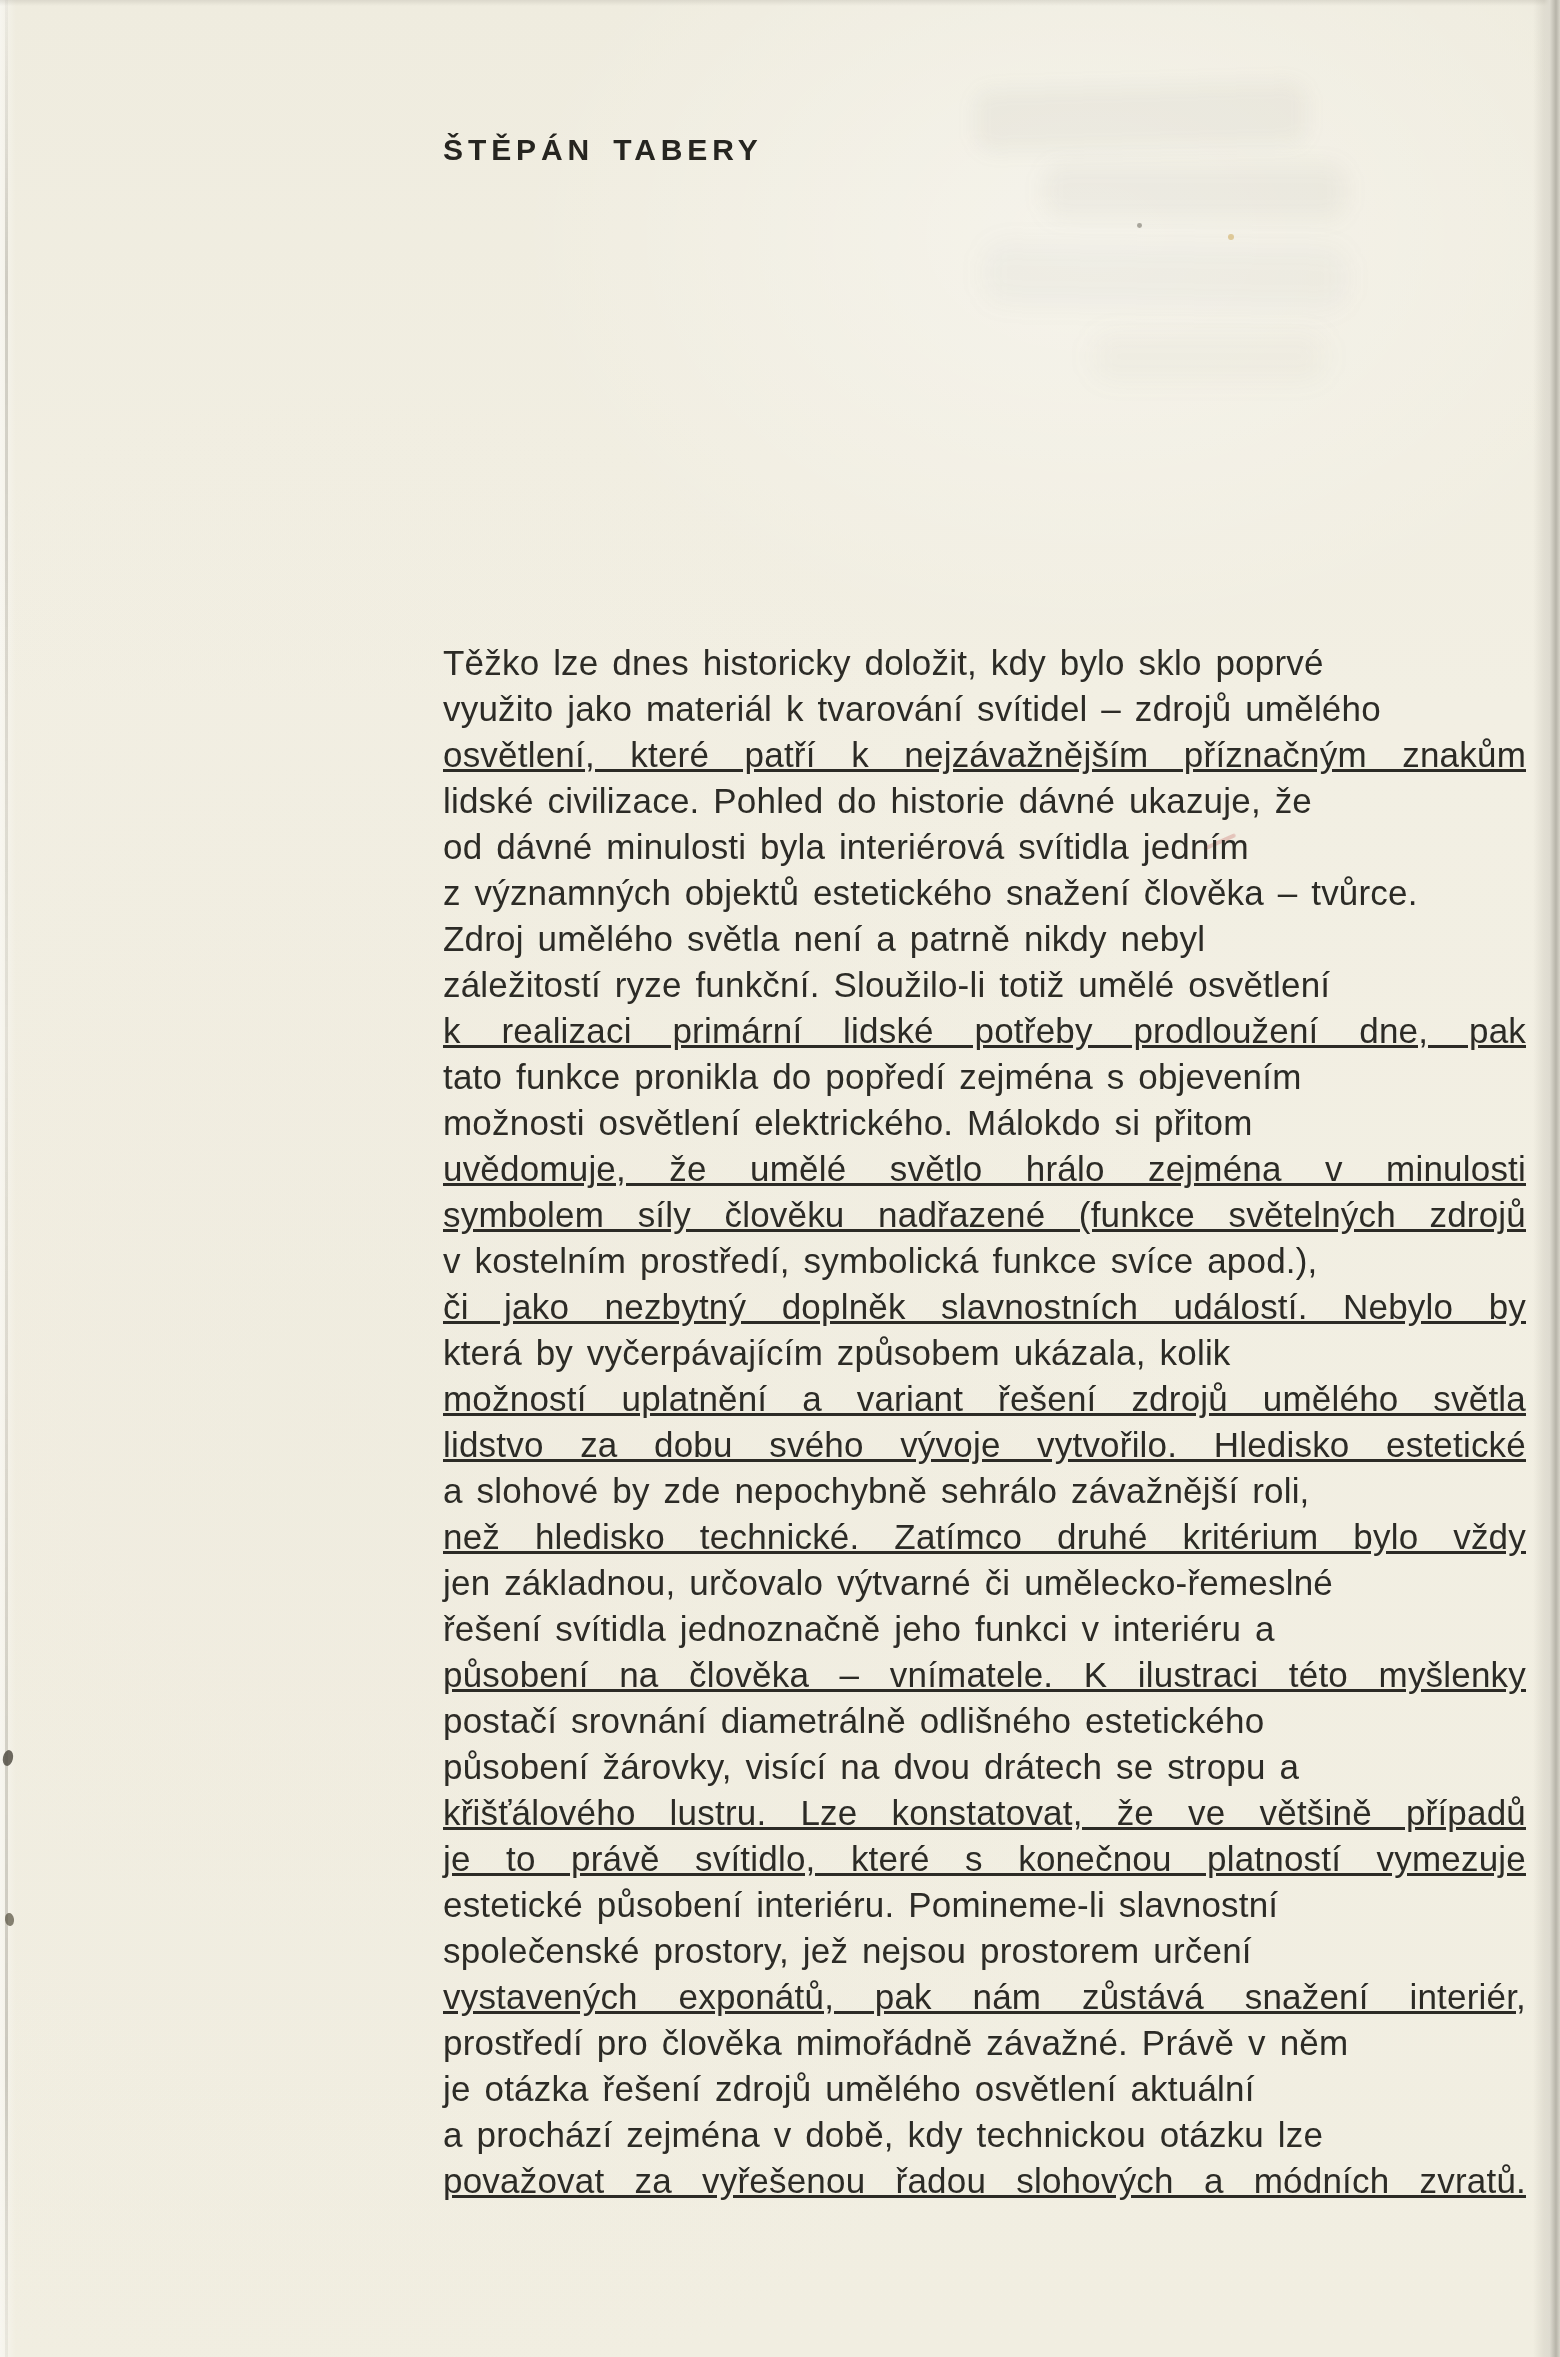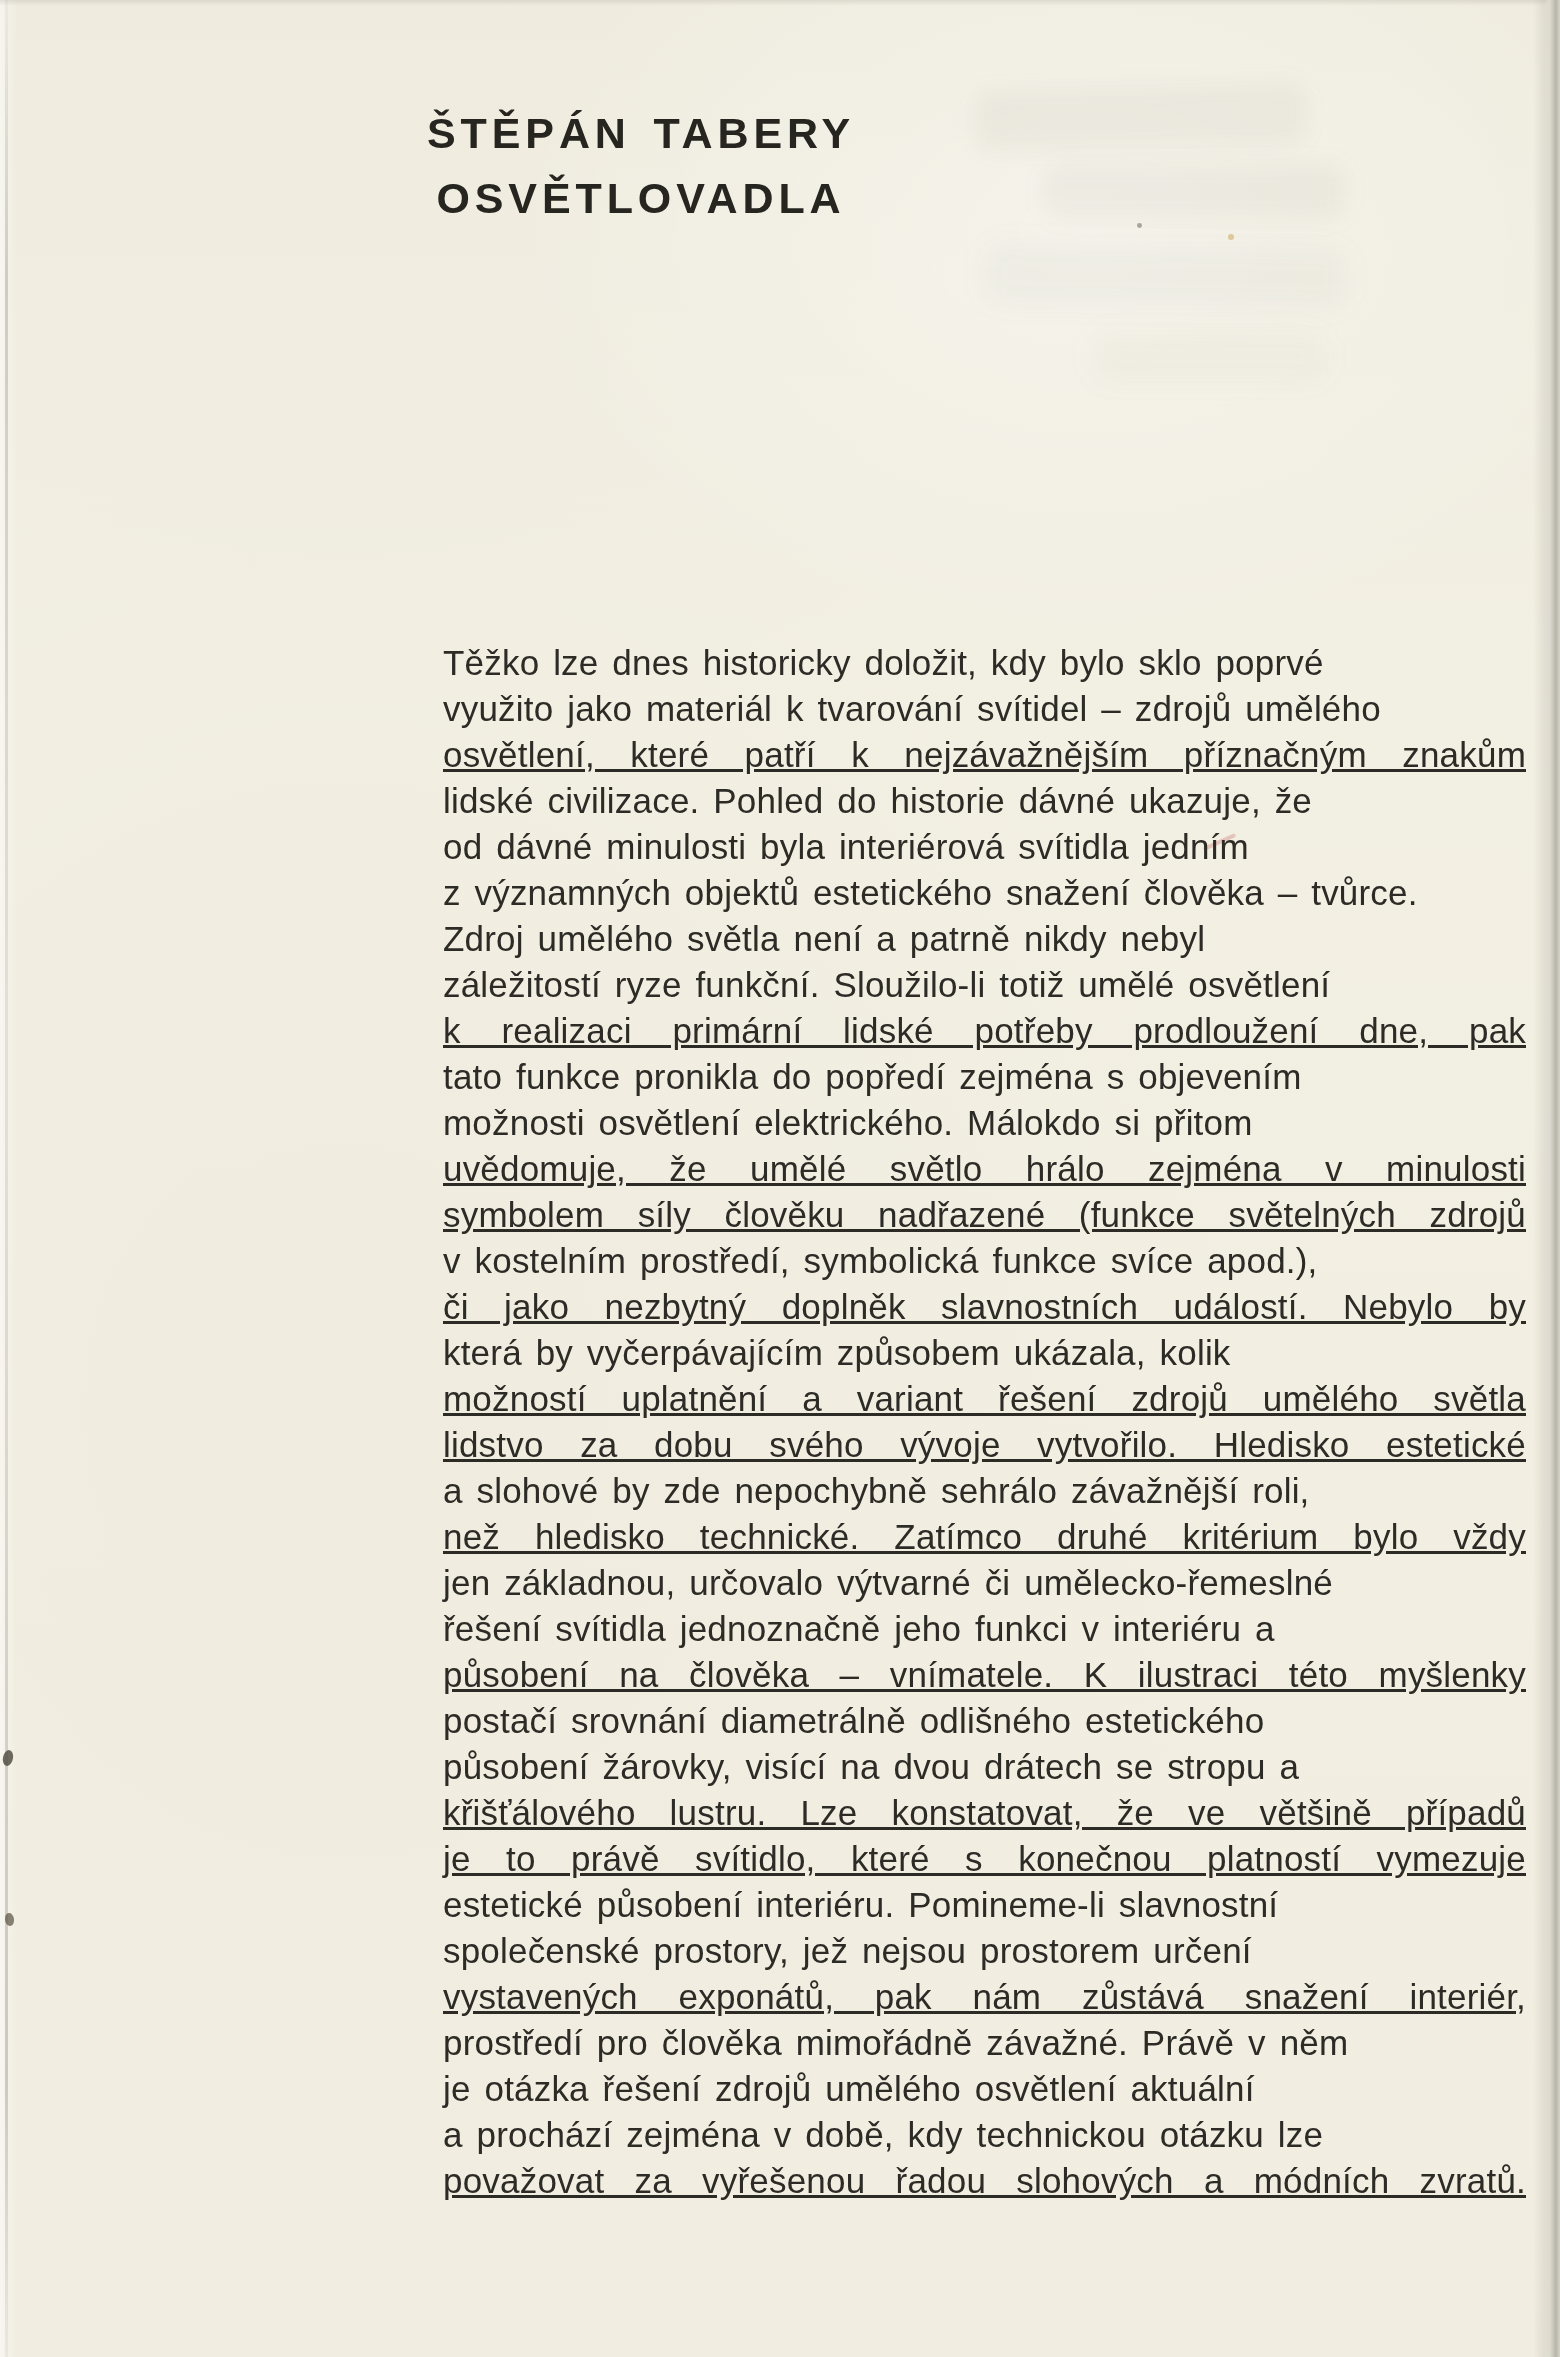--- a/index.html
+++ b/index.html
@@ -79,28 +79,27 @@
     transform: rotate(-24deg);
     border-radius: 2.9px;
     filter: blur(0.6px);
   }
 
   
   .title {
     position: absolute;
     left: 427px;
     top: 101px;
-    margin: 0;
-    font-size: 43px;
+    margin: 16px;
+    font-size: 30px;
     font-weight: 700;
     letter-spacing: 4.9px;
     word-spacing: 5.9px;
     line-height: 65px;
     color: #262520;
-    text-align: center;
   }
   .body-text {
     position: absolute;
     left: 437px;
     top: 640px;
     width: 1089px;
     font-size: 35px;
     font-weight: 400;
     line-height: 46px;
     letter-spacing: 0.2px;
@@ -136,21 +135,20 @@
   <div class="ghost g4"></div>
 
   <div class="speck s1"></div>
   <div class="speck s2"></div>
   <div class="speck s3"></div>
   <div class="speck s4"></div>
   <div class="smudge-pink"></div>
 
   <h1 class="title">
     <div>ŠTĚPÁN TABERY</div>
-    <div>OSVĚTLOVADLA</div>
   </h1>
 
   <div class="body-text">
       <div class="line">Těžko lze dnes historicky doložit, kdy bylo sklo poprvé</div>
       <div class="line">využito jako materiál k tvarování svítidel – zdrojů umělého</div>
       <div class="line j">osvětlení, které patří k nejzávažnějším příznačným znakům</div>
       <div class="line">lidské civilizace. Pohled do historie dávné ukazuje, že</div>
       <div class="line">od dávné minulosti byla interiérová svítidla jedním</div>
       <div class="line">z významných objektů estetického snažení člověka – tvůrce.</div>
       <div class="line">Zdroj umělého světla není a patrně nikdy nebyl</div>

